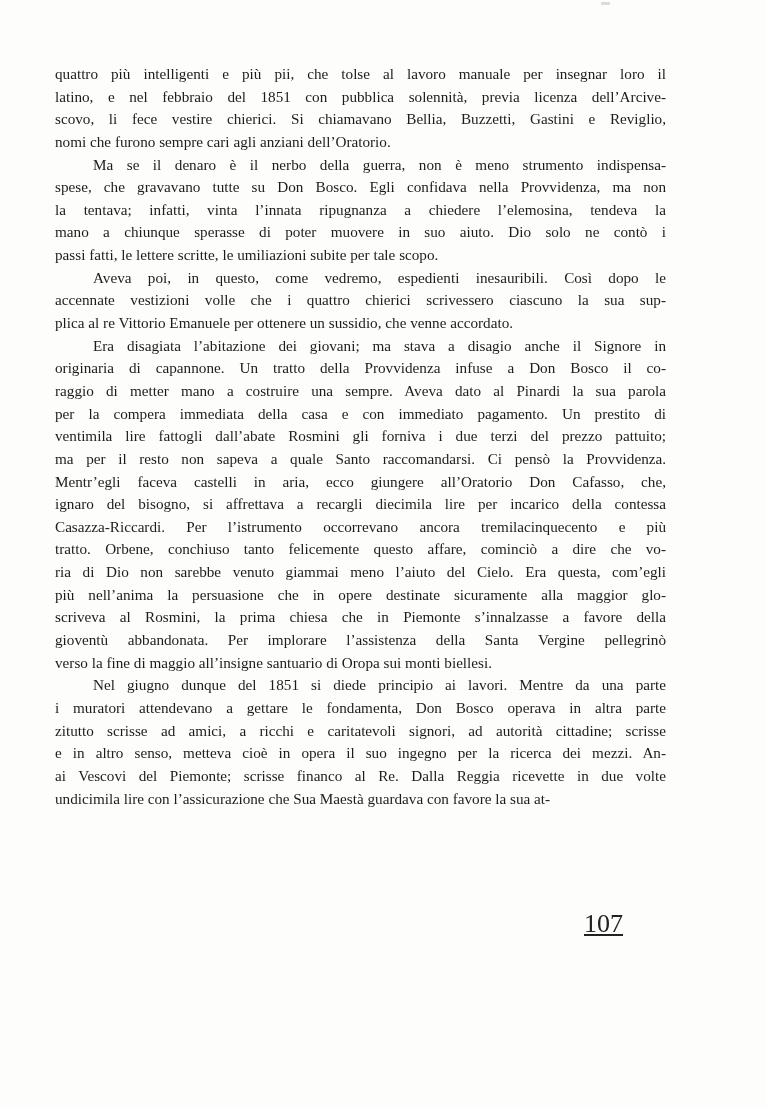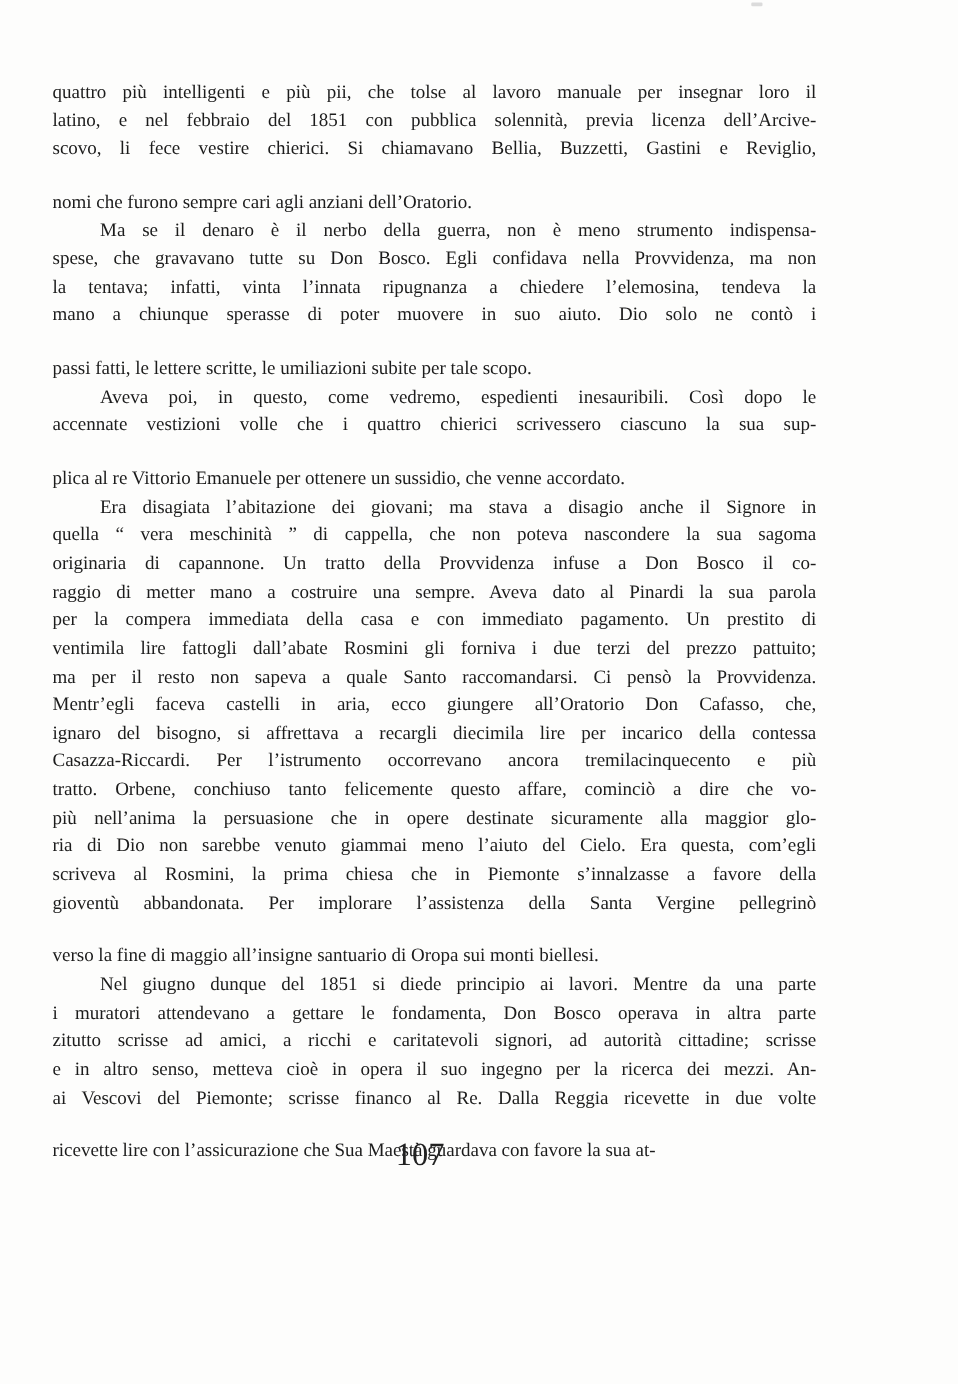--- a/index.html
+++ b/index.html
@@ -19,21 +19,21 @@
     left: 601px;
     top: 2px;
     width: 9px;
     height: 3px;
     background: #c9c9c9;
     opacity: 0.65;
     border-radius: 1px;
   }
   .text-block {
     position: absolute;
-    left: 42px;
+    left: 55px;
     top: 63px;
     width: 611px;
     color: #1c1c1c;
     font-size: 15.2px;
   }
   .paragraph {
     margin: 0;
     padding: 0;
   }
   .line {
@@ -41,34 +41,34 @@
     line-height: 22.65px;
     text-align: justify;
     text-align-last: justify;
     overflow: hidden;
     white-space: normal;
     hyphens: none;
     word-break: normal;
   }
   .line.last {
     text-align-last: left;
-    margin-top: 20px;
   }
   .line.indent {
     text-indent: 38px;
   }
   .page-number {
     position: absolute;
     left: 49px;
     top: 910px;
     width: 574px;
-    text-align: center;
+    text-align: right;
     color: #222222;
     font-size: 26px;
     line-height: 28px;
+    text-decoration: underline;
   }
 </style>
 </head>
 <body>
 
 <div class="scan-artifact"></div>
 
 <div class="text-block">
     <div class="paragraph">
       <div class="line">quattro più intelligenti e più pii, che tolse al lavoro manuale per insegnar loro il</div>
@@ -83,39 +83,38 @@
       <div class="line">mano a chiunque sperasse di poter muovere in suo aiuto. Dio solo ne contò i</div>
       <div class="line last">passi fatti, le lettere scritte, le umiliazioni subite per tale scopo.</div>
     </div>
     <div class="paragraph">
       <div class="line indent">Aveva poi, in questo, come vedremo, espedienti inesauribili. Così dopo le</div>
       <div class="line">accennate vestizioni volle che i quattro chierici scrivessero ciascuno la sua sup-</div>
       <div class="line last">plica al re Vittorio Emanuele per ottenere un sussidio, che venne accordato.</div>
     </div>
     <div class="paragraph">
       <div class="line indent">Era disagiata l’abitazione dei giovani; ma stava a disagio anche il Signore in</div>
-      <div class="line">quella “ vera meschinità ” di cappella, che non poteva nascondere la sua sagoma</div>
       <div class="line">originaria di capannone. Un tratto della Provvidenza infuse a Don Bosco il co-</div>
       <div class="line">raggio di metter mano a costruire una sempre. Aveva dato al Pinardi la sua parola</div>
       <div class="line">per la compera immediata della casa e con immediato pagamento. Un prestito di</div>
       <div class="line">ventimila lire fattogli dall’abate Rosmini gli forniva i due terzi del prezzo pattuito;</div>
       <div class="line">ma per il resto non sapeva a quale Santo raccomandarsi. Ci pensò la Provvidenza.</div>
       <div class="line">Mentr’egli faceva castelli in aria, ecco giungere all’Oratorio Don Cafasso, che,</div>
       <div class="line">ignaro del bisogno, si affrettava a recargli diecimila lire per incarico della contessa</div>
       <div class="line">Casazza-Riccardi. Per l’istrumento occorrevano ancora tremilacinquecento e più</div>
       <div class="line">tratto. Orbene, conchiuso tanto felicemente questo affare, cominciò a dire che vo-</div>
+      <div class="line">ria di Dio non sarebbe venuto giammai meno l’aiuto del Cielo. Era questa, com’egli</div>
       <div class="line">più nell’anima la persuasione che in opere destinate sicuramente alla maggior glo-</div>
-      <div class="line">ria di Dio non sarebbe venuto giammai meno l’aiuto del Cielo. Era questa, com’egli</div>
       <div class="line">scriveva al Rosmini, la prima chiesa che in Piemonte s’innalzasse a favore della</div>
       <div class="line">gioventù abbandonata. Per implorare l’assistenza della Santa Vergine pellegrinò</div>
       <div class="line last">verso la fine di maggio all’insigne santuario di Oropa sui monti biellesi.</div>
     </div>
     <div class="paragraph">
       <div class="line indent">Nel giugno dunque del 1851 si diede principio ai lavori. Mentre da una parte</div>
       <div class="line">i muratori attendevano a gettare le fondamenta, Don Bosco operava in altra parte</div>
       <div class="line">zitutto scrisse ad amici, a ricchi e caritatevoli signori, ad autorità cittadine; scrisse</div>
       <div class="line">e in altro senso, metteva cioè in opera il suo ingegno per la ricerca dei mezzi. An-</div>
       <div class="line">ai Vescovi del Piemonte; scrisse financo al Re. Dalla Reggia ricevette in due volte</div>
-      <div class="line last">ricevette lire con l’assicurazione che Sua Maestà guardava con favore la sua at-</div>
+      <div class="line last">undicimila lire con l’assicurazione che Sua Maestà guardava con favore la sua at-</div>
     </div>
   </div>
 
 <div class="page-number">107</div>
 
 </body></html>

